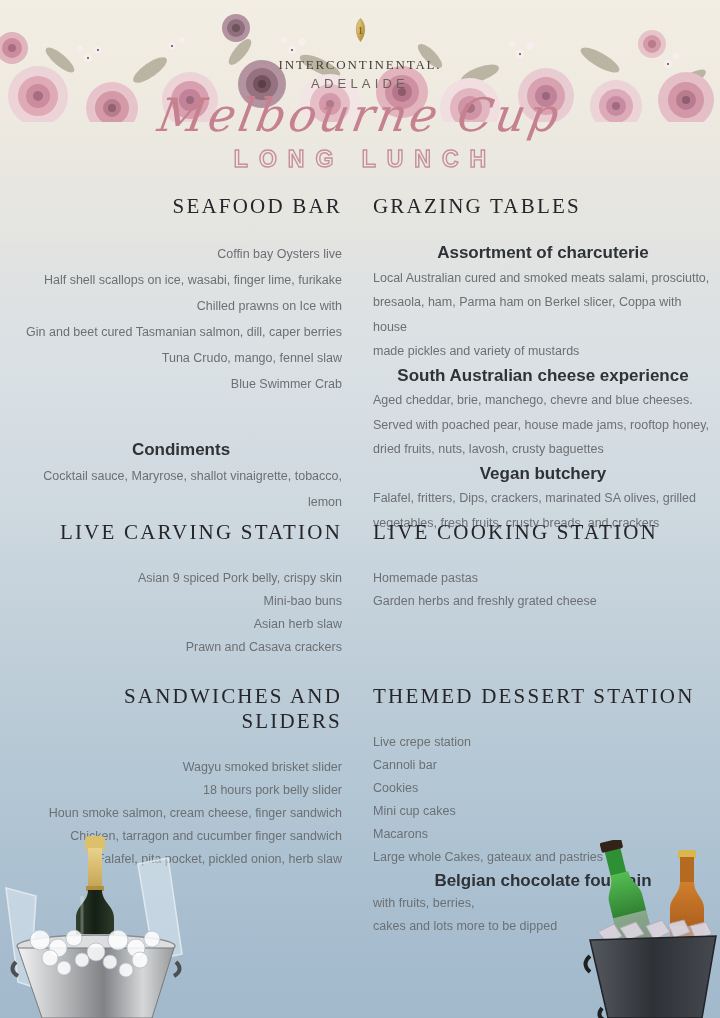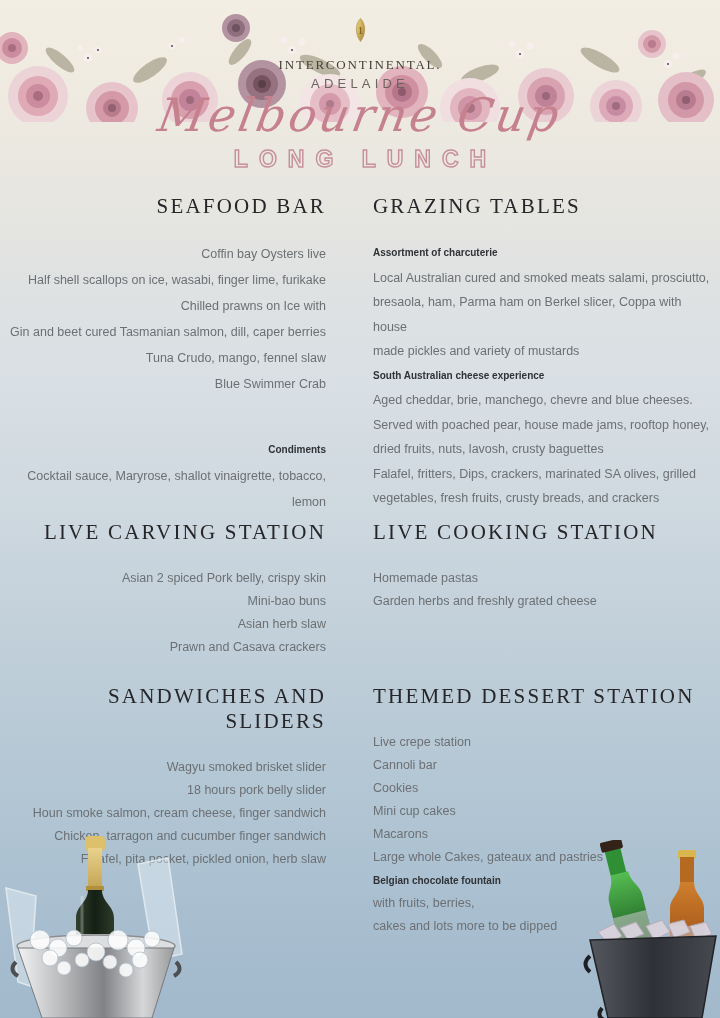--- a/index.html
+++ b/index.html
@@ -28,23 +28,23 @@
     .title-sub{color:rgba(255,255,255,.08);-webkit-text-stroke:1.4px #c78f99;}
   }
   
   .sec{position:absolute;}
   .sec h2{margin:0;font-family:"Liberation Serif",serif;font-weight:400;
     font-size:21px;letter-spacing:2.2px;color:#26262a;}
   .sec ul{list-style:none;margin:22px 0 0;padding:0;font-size:12.5px;color:#6c7074;}
   .seafood li{line-height:26px;}
   .grazing li{line-height:24.5px;}
   .tight li{line-height:23px;}
-  .b{font-weight:bold;color:#2f3236;font-size:10px;}
+  .b{font-weight:bold;color:#2f3236;font-size:17px;text-align:center;}
   .gap{margin-top:40px;}
-  .colL{left:4px;width:322px;text-align:right;}
+  .colL{left:20px;width:322px;text-align:right;}
   .colR{left:373px;width:340px;text-align:left;}
   .r1{top:194px;} .r2{top:520px;} .r3{top:684px;}
   
   .deco{position:absolute;}
   .champagne{left:-8px;bottom:0;z-index:2;}
   .beerscene{right:-6px;bottom:0;z-index:2;}
   .flowers{left:0;bottom:0;z-index:3;}
 </style>
 </head>
 <body>
@@ -92,30 +92,31 @@
     <h2>GRAZING TABLES</h2>
     <ul class="grazing">
       <li class="b">Assortment of charcuterie</li>
       <li>Local Australian cured and smoked meats salami, prosciutto,</li>
       <li>bresaola, ham, Parma ham on Berkel slicer, Coppa with house</li>
       <li>made pickles and variety of mustards</li>
       <li class="b">South Australian cheese experience</li>
       <li>Aged cheddar, brie, manchego, chevre and blue cheeses.</li>
       <li>Served with poached pear, house made jams, rooftop honey,</li>
       <li>dried fruits, nuts, lavosh, crusty baguettes</li>
+      <li class="b">Vegan butchery</li>
       <li>Falafel, fritters, Dips, crackers, marinated SA olives, grilled</li>
       <li>vegetables, fresh fruits, crusty breads, and crackers</li>
     </ul>
   </section>
 
   
   <section class="sec colL r2">
     <h2>LIVE CARVING STATION</h2>
     <ul class="tight">
-      <li>Asian 2 spiced Pork belly, crispy skin</li>
+      <li>Asian 9 spiced Pork belly, crispy skin</li>
       <li>Mini-bao buns</li>
       <li>Asian herb slaw</li>
       <li>Prawn and Casava crackers</li>
     </ul>
   </section>
 
   <section class="sec colR r2">
     <h2>LIVE COOKING STATION</h2>
     <ul class="tight">
       <li>Homemade pastas</li>

